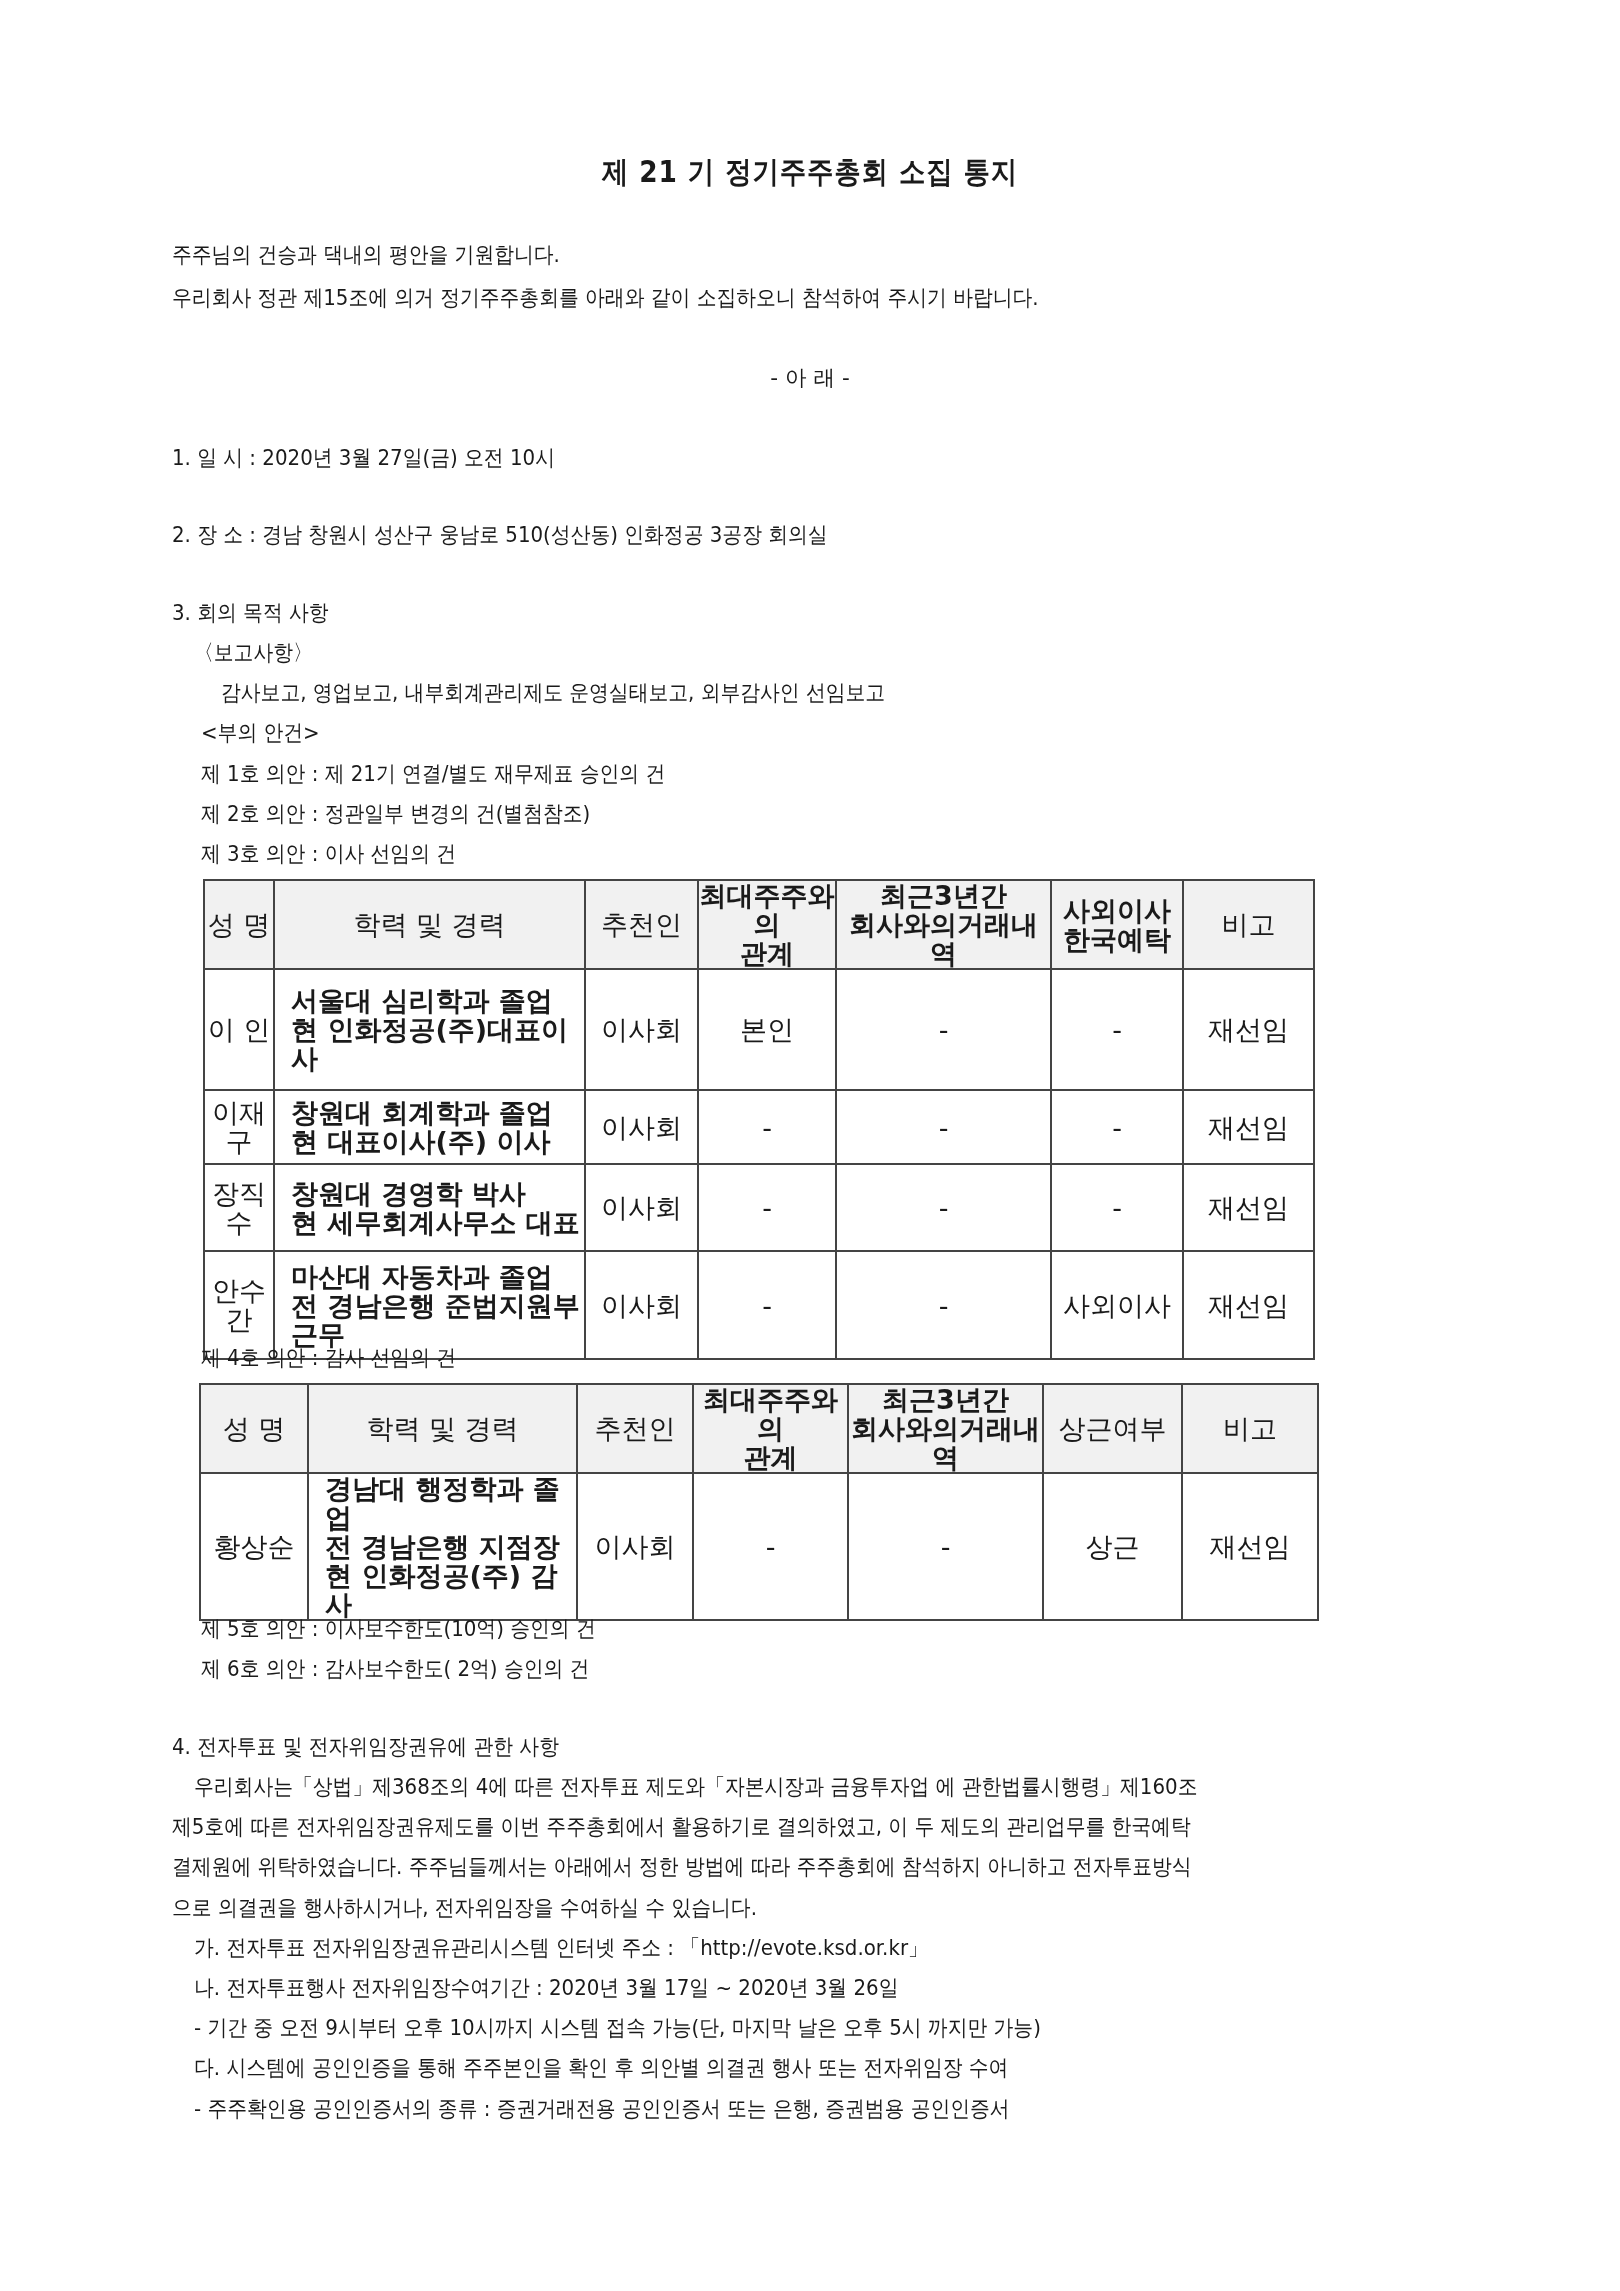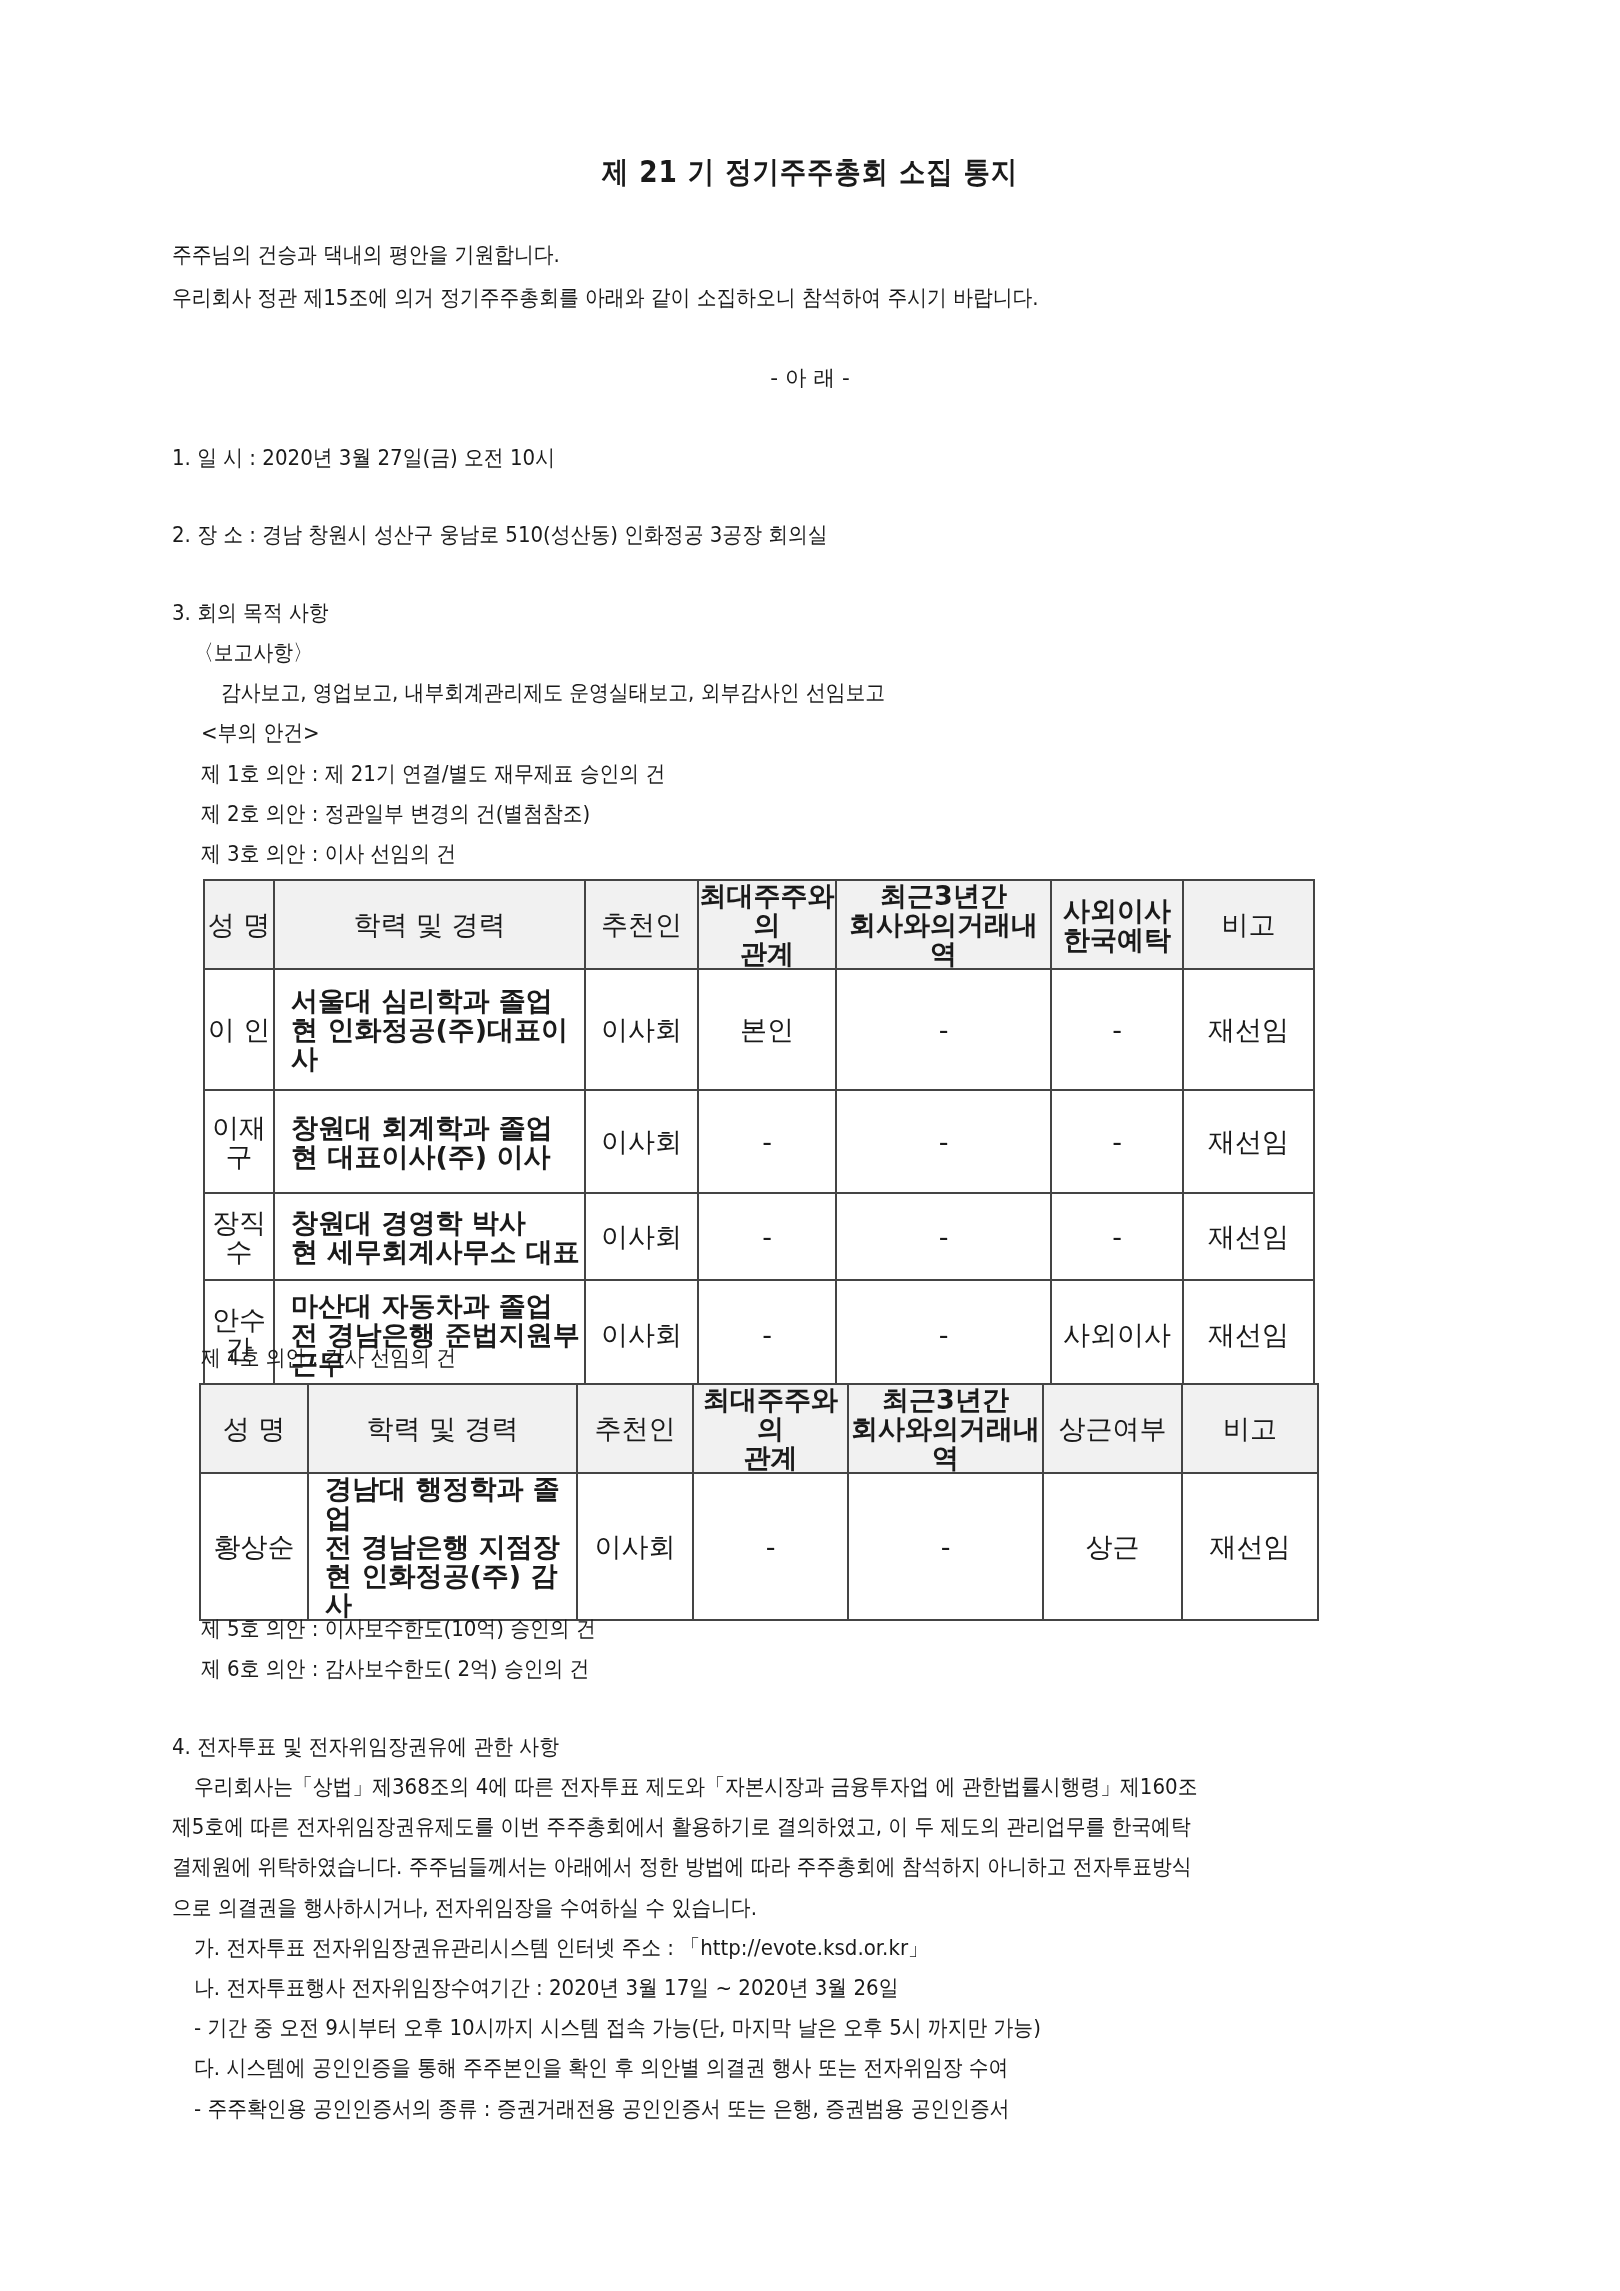--- a/index.html
+++ b/index.html
@@ -72,21 +72,21 @@
       <td class="left">
             <span class="cellline">서울대 심리학과 졸업</span>
             <span class="cellline">현 인화정공(주)대표이사</span>
           </td>
       <td>이사회</td>
       <td>본인</td>
       <td>-</td>
       <td>-</td>
       <td>재선임</td>
     </tr>
-    <tr style="height:103px;">
+    <tr style="height:74px;">
       <td>이재구</td>
       <td class="left">
             <span class="cellline">창원대 회계학과 졸업</span>
             <span class="cellline">현 대표이사(주) 이사</span>
           </td>
       <td>이사회</td>
       <td>-</td>
       <td>-</td>
       <td>-</td>
       <td>재선임</td>

